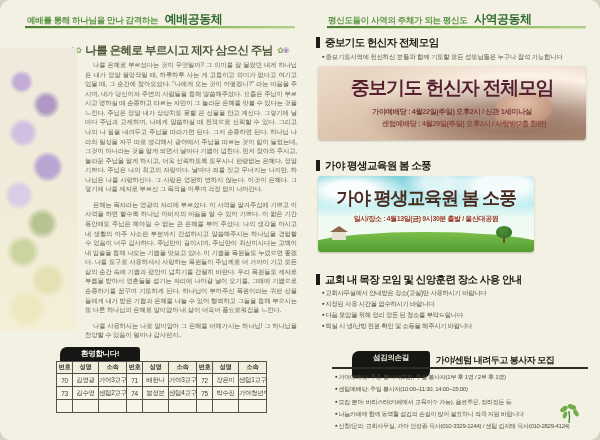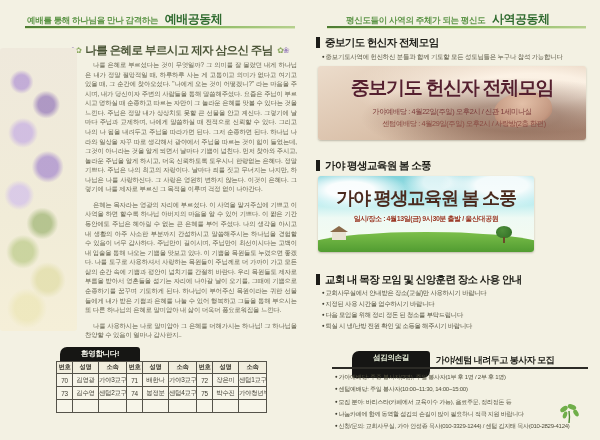--- a/index.html
+++ b/index.html
@@ -1,20 +1,21 @@
 <!DOCTYPE html>
 <html><head>
 <meta charset="utf-8">
 <style>
   html,body{margin:0;padding:0;background:#d8d5c6;}
   .canvas{
     position:relative;width:600px;height:440px;overflow:hidden;
     background:#f3f1e3;
     font-family:"Liberation Sans","DejaVu Sans",sans-serif;
     color:#4a4a3c;
+    border-radius:11px;
   }
   
   .page-hdr{position:absolute;top:9px;white-space:nowrap;}
   .hdr-pre{font-size:8.5px;font-weight:bold;color:#5e9648;letter-spacing:-0.3px;}
   .hdr-em{font-size:12px;font-weight:bold;color:#2f6b2f;letter-spacing:-0.5px;margin-left:2px;}
   .hdr-rule{position:absolute;top:26px;height:2px;
     background:linear-gradient(90deg,#4d7c33,#7fb254 55%,#b5d08e);}
   .hdr-rule::after{content:"";position:absolute;left:0;right:0;top:2px;height:1px;background:#d7e4b8;}
 
   
@@ -82,21 +83,21 @@
     position:absolute;right:34px;top:26px;width:58px;height:34px;border-radius:50% 50% 40% 40%;
     background:radial-gradient(ellipse at 50% 35%,#e8c4ab,#c79a82 70%,#a5725c);
     transform:rotate(-8deg);opacity:.9;
   }
   .banner-pray-title{
     position:absolute;left:0;right:0;top:9px;text-align:center;
     font-size:19px;font-weight:bold;color:#551f2e;letter-spacing:-1.3px;
     text-shadow:0 0 1px rgba(255,255,255,.4);
   }
   .banner-pray-line{
-    position:absolute;left:0;right:0;text-align:center;font-size:7.3px;font-weight:normal;
+    position:absolute;left:0;right:0;text-align:center;font-size:7.3px;font-weight:bold;
     color:#7c3b3b;letter-spacing:-0.4px;white-space:nowrap;
   }
   .bp-l1{top:41px;} .bp-l2{top:53px;color:#8a4a42;padding-left:24px;}
 
   .banner-spring{
     left:318px;top:176px;width:216px;height:76px;
     background:
       radial-gradient(ellipse at 15% 18%, rgba(255,255,255,.95) 0 9%, rgba(255,255,255,0) 22%),
       radial-gradient(ellipse at 85% 12%, rgba(255,255,255,.9) 0 10%, rgba(255,255,255,0) 24%),
       radial-gradient(ellipse at 55% 8%, rgba(255,255,255,.7) 0 8%, rgba(255,255,255,0) 20%),
@@ -224,21 +225,21 @@
         <td></td>
         <td></td>
         <td></td>
         <td></td>
       </tr>
     </tbody>
       </table>
   </div>
 
   <div>
-    <div class="page-hdr" style="left:328px;margin-left:18px;">
+    <div class="page-hdr" style="left:328px;">
       <span class="hdr-pre">평신도들이 사역의 주체가 되는 평신도</span>
       <span class="hdr-em">사역공동체</span>
     </div>
     <div class="hdr-rule" style="left:327px;width:259px;"></div>
 
     <div class="sec-heading" style="left:316px;top:37px;">중보기도 헌신자 전체모임</div>
     <div class="note" style="left:322px;top:53px;">중보기도사역에 헌신하신 분들과 함께 기도할 모든 성도님들은 누구나 참석 가능합니다</div>
 
     <div class="banner banner-pray">
       <div class="hands"></div>

